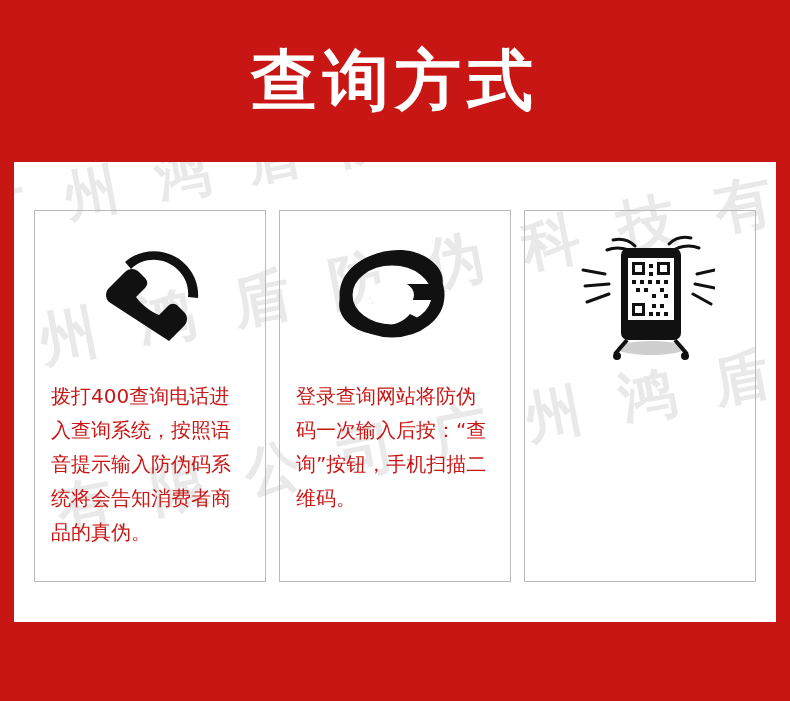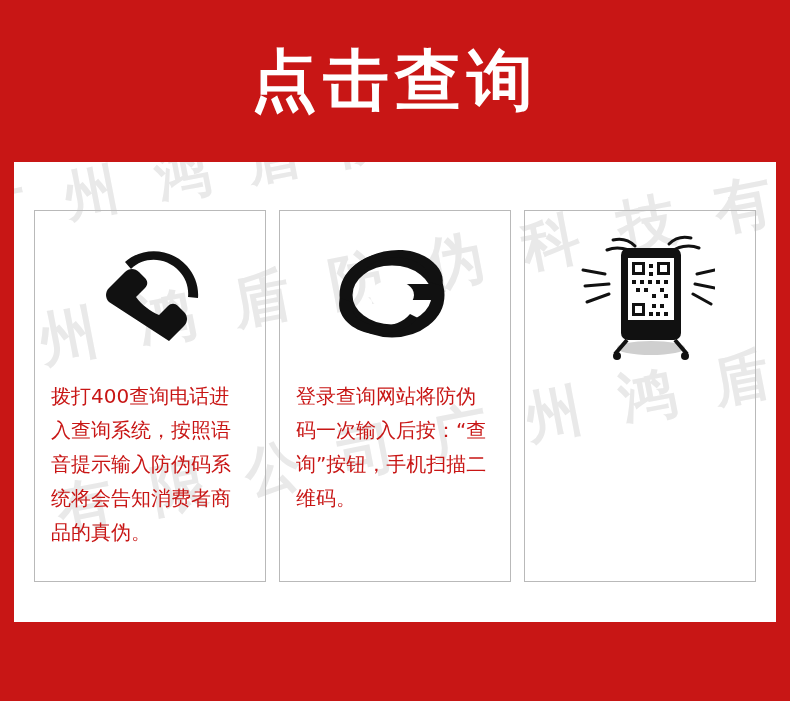--- a/index.html
+++ b/index.html
@@ -122,21 +122,21 @@
     width: 150px;
     height: 130px;
     position: relative;
   }
 </style>
 </head>
 <body>
 
 <div class="page">
 
-  <div class="title">点击查询</div>
+  <div class="title">查询方式</div>
 
   <div class="panel">
 
     <div class="watermark">
       <div class="wm-line wm1">广 州 鸿 盾 防 伪 科 技</div>
       <div class="wm-line wm2">广 州 鸿 盾 防 伪 科 技 有 限 公</div>
       <div class="wm-line wm3">司 有 限 公 司 广 州 鸿 盾 防</div>
     </div>
 
     <div class="cards">

